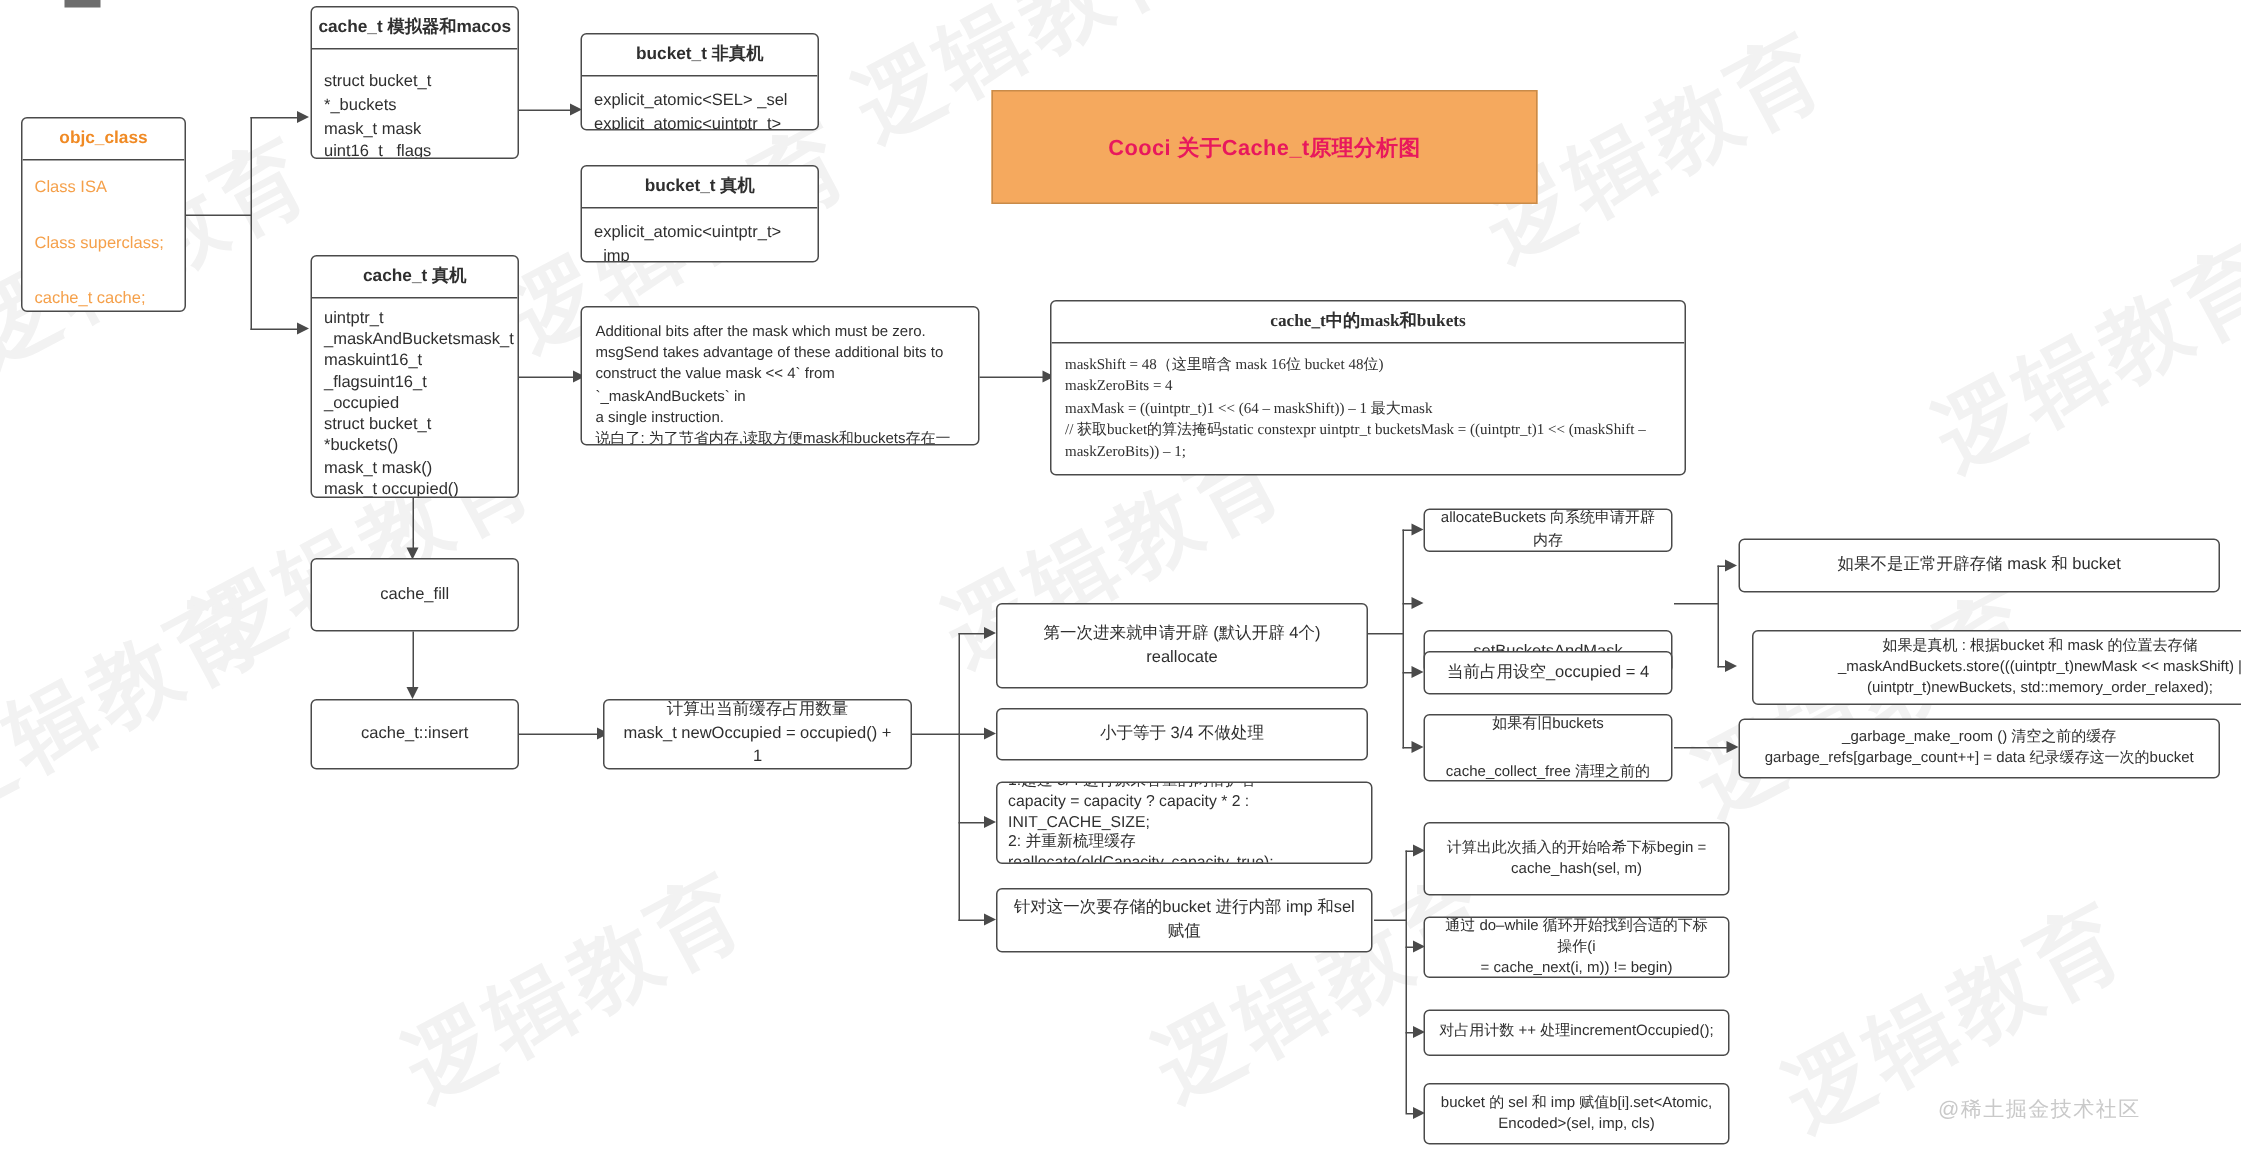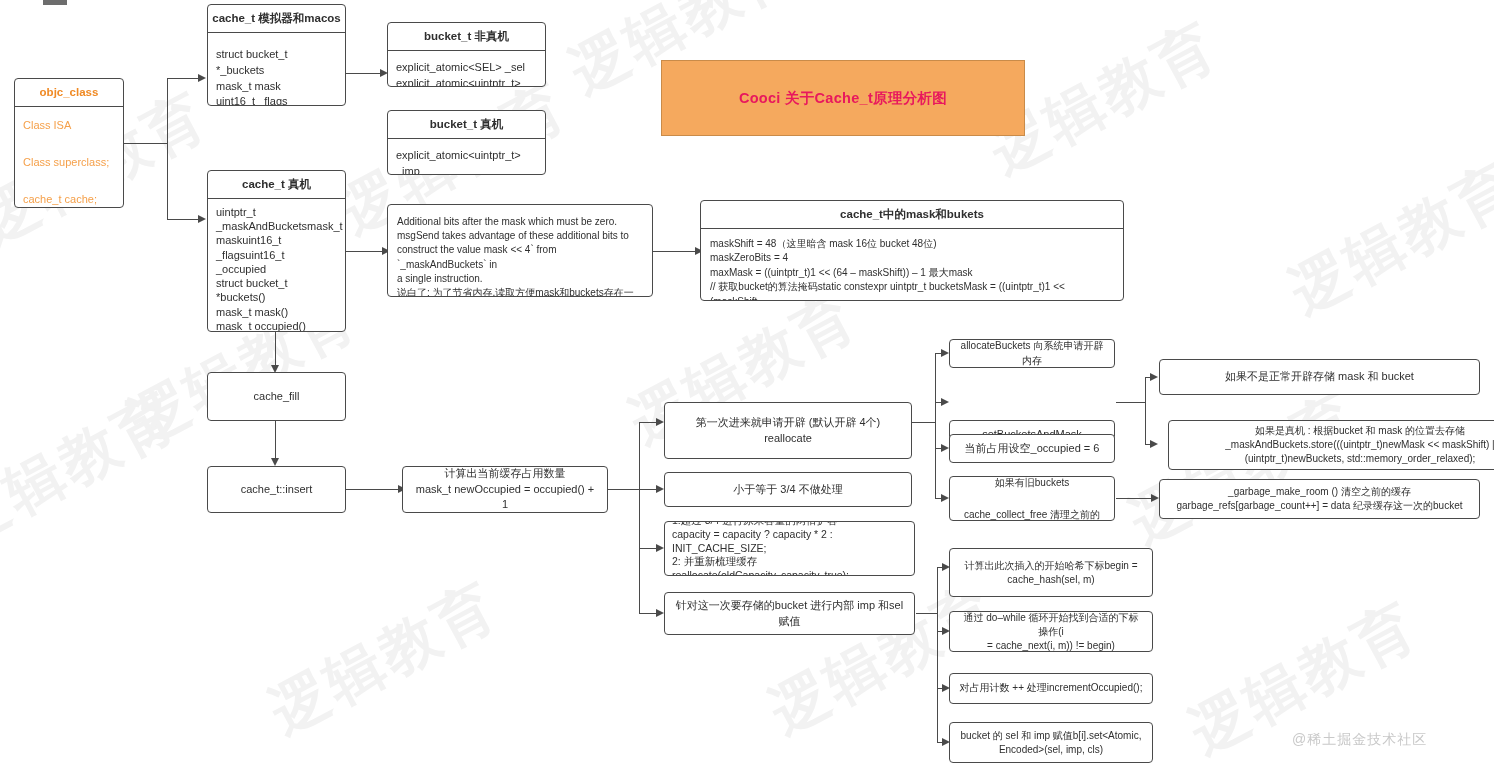--- a/index.html
+++ b/index.html
@@ -257,21 +257,21 @@
   <div class="node plain left" style="left:387px; top:204px; width:266px; height:93px;">
     <div class="body" style="text-align:left; padding:7px 9px; line-height:1.42; font-size:10px;">_maskAndBuckets 说明
 
 Additional bits after the mask which must be zero.
 msgSend takes advantage of these additional bits to
 construct the value mask &lt;&lt; 4` from `_maskAndBuckets` in
 a single instruction.
 说白了: 为了节省内存,读取方便mask和buckets存在一起</div>
   </div>
 
-  <div class="node" style="left:700px; top:200px; width:424px; height:101px;">
+  <div class="node" style="left:700px; top:200px; width:424px; height:117px;font-family:Liberation Serif, serif;">
     <div class="hdr">cache_t中的mask和bukets</div>
     <div class="body" style="font-size:10px; line-height:1.45; padding:8px 9px;">maskShift = 48（这里暗含 mask 16位 bucket 48位)
 maskZeroBits = 4
 maxMask = ((uintptr_t)1 &lt;&lt; (64 – maskShift)) – 1     最大mask
 // 获取bucket的算法掩码static constexpr uintptr_t bucketsMask = ((uintptr_t)1 &lt;&lt; (maskShift –
 maskZeroBits)) – 1;</div>
   </div>
 
   <div class="node plain" style="left:207px; top:372px; width:139px; height:49px;">
     <div class="body">cache_fill</div>
@@ -308,21 +308,21 @@
 
   <div class="node plain" style="left:949px; top:339px; width:166px; height:29px;">
     <div class="body" style="font-size:10px;">allocateBuckets 向系统申请开辟内存</div>
   </div>
 
   <div class="node plain" style="left:949px; top:388px; width:166px; height:29px;margin-top:32px;">
     <div class="body">setBucketsAndMask</div>
   </div>
 
   <div class="node plain" style="left:949px; top:434px; width:166px; height:29px;">
-    <div class="body">当前占用设空_occupied = 6</div>
+    <div class="body">当前占用设空_occupied = 4</div>
   </div>
 
   <div class="node plain" style="left:949px; top:476px; width:166px; height:45px;">
     <div class="body" style="font-size:10px; line-height:1.6;">如果有旧buckets
 
 cache_collect_free 清理之前的</div>
   </div>
 
   <div class="node plain" style="left:1159px; top:359px; width:321px; height:36px;">
     <div class="body">如果不是正常开辟存储 mask 和 bucket</div>

